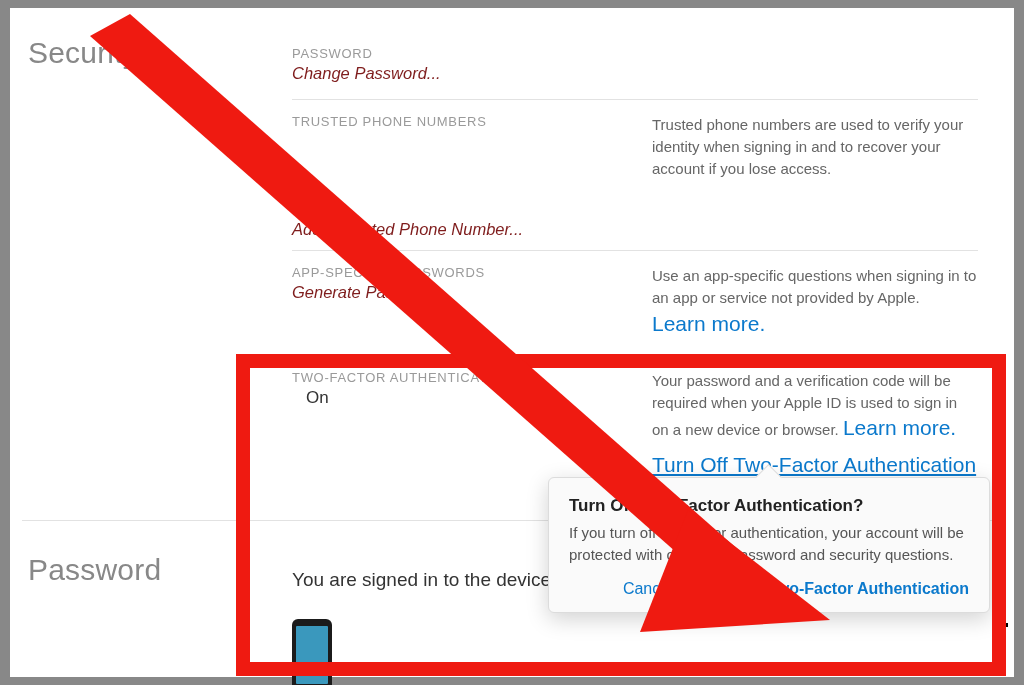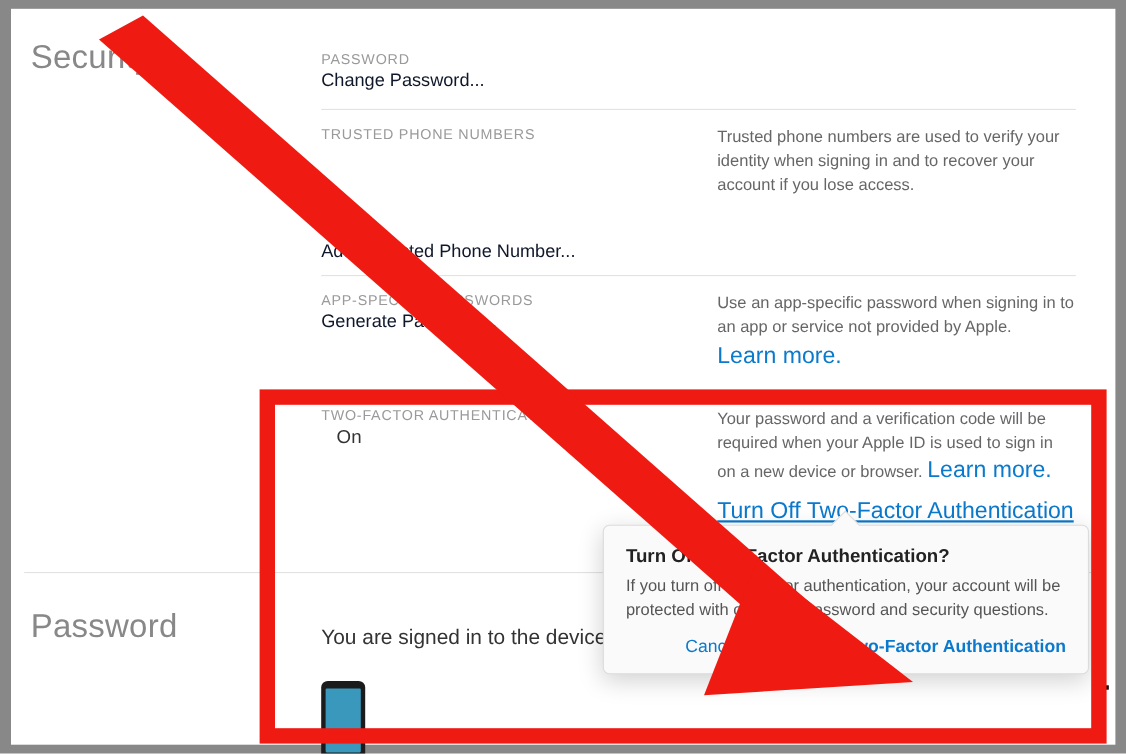--- a/index.html
+++ b/index.html
@@ -40,23 +40,24 @@
   .col-left { width: 330px; }
   .col-right { flex: 1; color: #666; font-size: 15px; line-height: 1.45; }
   .cap {
     font-size: 13px;
     letter-spacing: 0.7px;
     color: #9a9a9a;
     text-transform: uppercase;
     margin-bottom: 3px;
   }
   .link {
-    color: #0f172a;
+    color: #7f1d1d;
     font-size: 16.5px;
     cursor: pointer;
+    font-style: italic;
   }
   .link-sm {
     color: #0b79cc;
     font-size: 21px;
     cursor: pointer;
   }
   .link-und { text-decoration: underline; }
   .val { font-size: 17px; color: #333; margin-left: 14px; }
   .sec-divider {
     border: none;
@@ -150,21 +151,21 @@
           <span>Trusted phone numbers are used to verify your identity when signing in and to recover your account if you lose access.</span>
         </div>
       </div>
 
       <div class="row">
         <div class="col-left">
           <div class="cap">APP-SPECIFIC PASSWORDS</div>
           <div class="link">Generate Password...</div>
         </div>
         <div class="col-right">
-          <span>Use an app-specific password when signing in to an app or service not provided by Apple.</span><br>
+          <span>Use an app-specific questions when signing in to an app or service not provided by Apple.</span><br>
           <span class="link-sm">Learn more.</span>
         </div>
       </div>
 
       <div class="row last" style="padding-bottom:40px;">
         <div class="col-left">
           <div class="cap">TWO-FACTOR AUTHENTICATION</div>
           <div class="val">On</div>
         </div>
         <div class="col-right">

